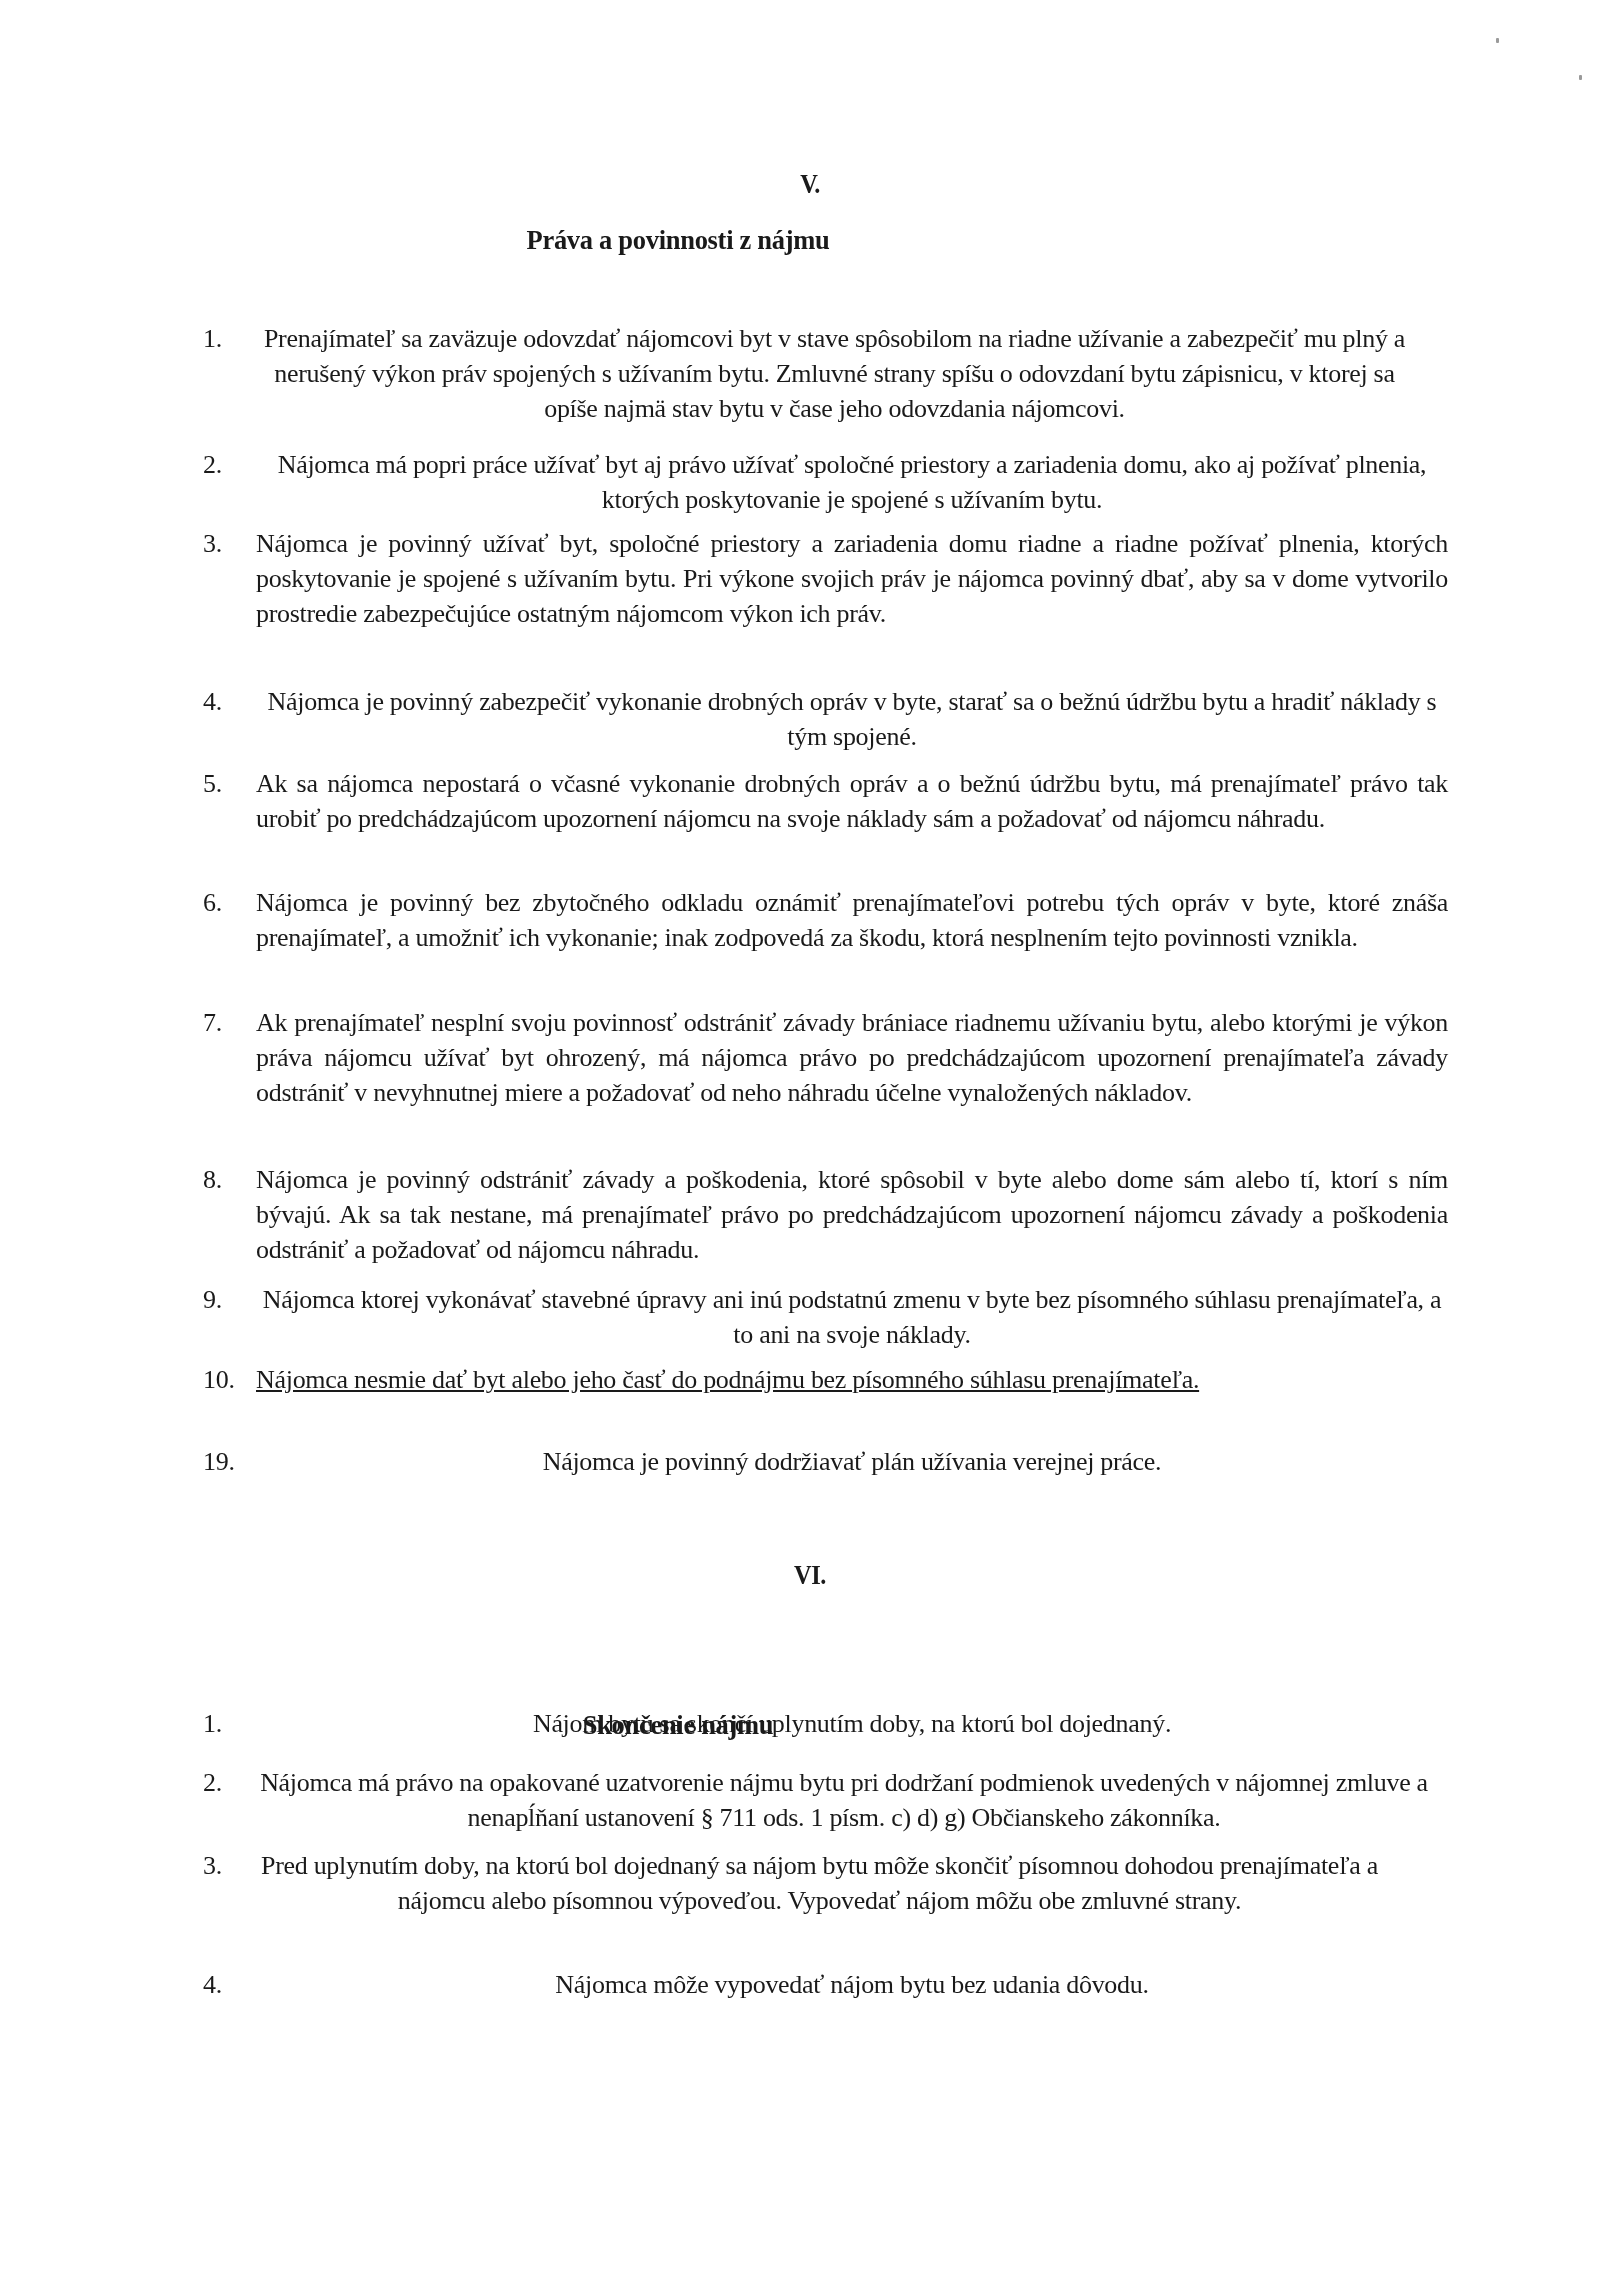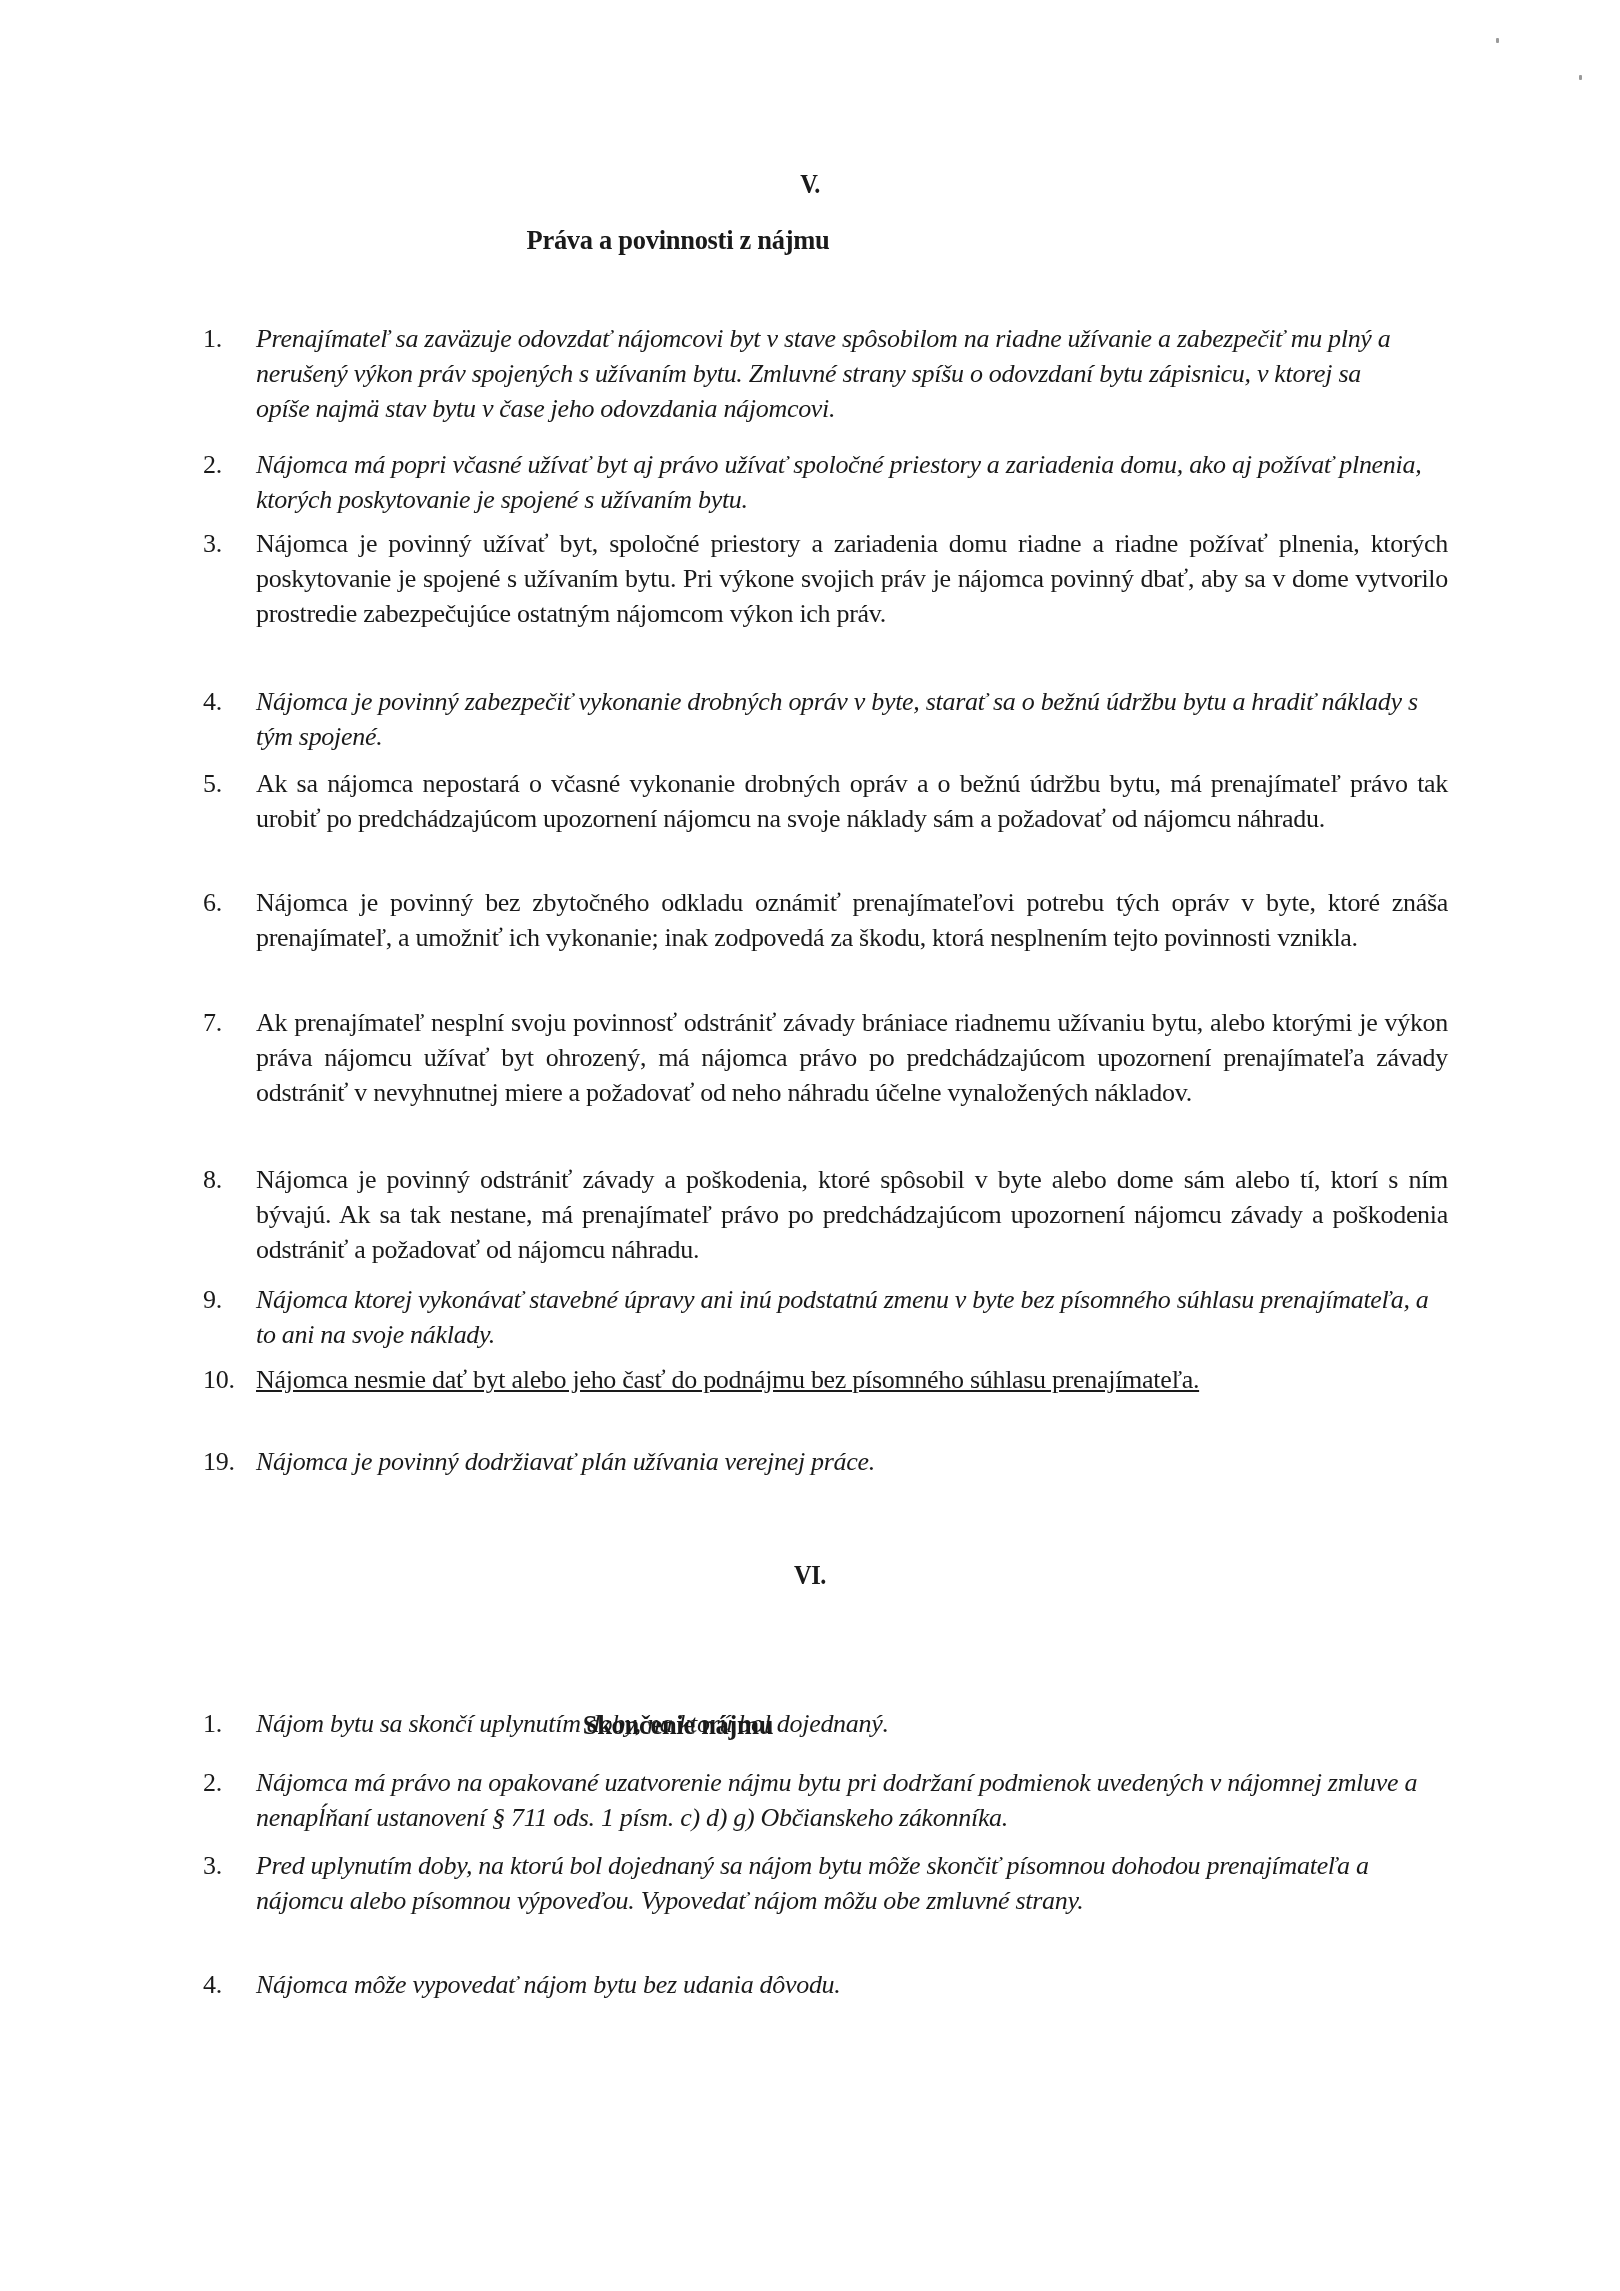--- a/index.html
+++ b/index.html
@@ -16,40 +16,40 @@
   .sec-title {
     position: absolute; left: 0; width: 1356px; text-align: center;
     font-size: 26.5px; font-weight: bold; letter-spacing: -0.3px;
   }
   .item {
     position: absolute; left: 203px; width: 1245px;
     font-size: 26px; line-height: 35px; letter-spacing: -0.3px;
   }
   .item .num { position: absolute; left: 0; top: 0; width: 49px; }
   .item .txt { display: block; margin-left: 53px; text-align: justify; }
-  .item .txt.left { text-align: left; font-style: italic; }
+  .item .txt.left { text-align: center; }
 </style>
 </head>
 <body>
 
 <div class="speck" style="left:1496px;top:38px;"></div>
 <div class="speck" style="left:1579px;top:75px;"></div>
 
 <div class="page">
 
   <div class="sec-num" style="top:169px;">V.</div>
   <div class="sec-title" style="top:225px;">Práva a povinnosti z nájmu</div>
 
   <div class="item" style="top:321px;">
     <span class="num">1.</span>
     <span class="txt left" style="width:1157px;">Prenajímateľ sa zaväzuje odovzdať nájomcovi byt v stave spôsobilom na riadne užívanie a zabezpečiť mu plný a nerušený výkon práv spojených s užívaním bytu. Zmluvné strany spíšu o odovzdaní bytu zápisnicu, v ktorej sa opíše najmä stav bytu v čase jeho odovzdania nájomcovi.</span>
   </div>
   <div class="item" style="top:447px;">
     <span class="num">2.</span>
-    <span class="txt left">Nájomca má popri včasné užívať byt aj právo užívať spoločné priestory a zariadenia domu, ako aj požívať plnenia, ktorých poskytovanie je spojené s užívaním bytu.</span>
+    <span class="txt left">Nájomca má popri práce užívať byt aj právo užívať spoločné priestory a zariadenia domu, ako aj požívať plnenia, ktorých poskytovanie je spojené s užívaním bytu.</span>
   </div>
   <div class="item" style="top:526px;">
     <span class="num">3.</span>
     <span class="txt">Nájomca je povinný užívať byt, spoločné priestory a zariadenia domu riadne a riadne požívať plnenia, ktorých poskytovanie je spojené s užívaním bytu. Pri výkone svojich práv je nájomca povinný dbať, aby sa v dome vytvorilo prostredie zabezpečujúce ostatným nájomcom výkon ich práv.</span>
   </div>
   <div class="item" style="top:684px;">
     <span class="num">4.</span>
     <span class="txt left">Nájomca je povinný zabezpečiť vykonanie drobných opráv v byte, starať sa o bežnú údržbu bytu a hradiť náklady s tým spojené.</span>
   </div>
   <div class="item" style="top:766px;">

